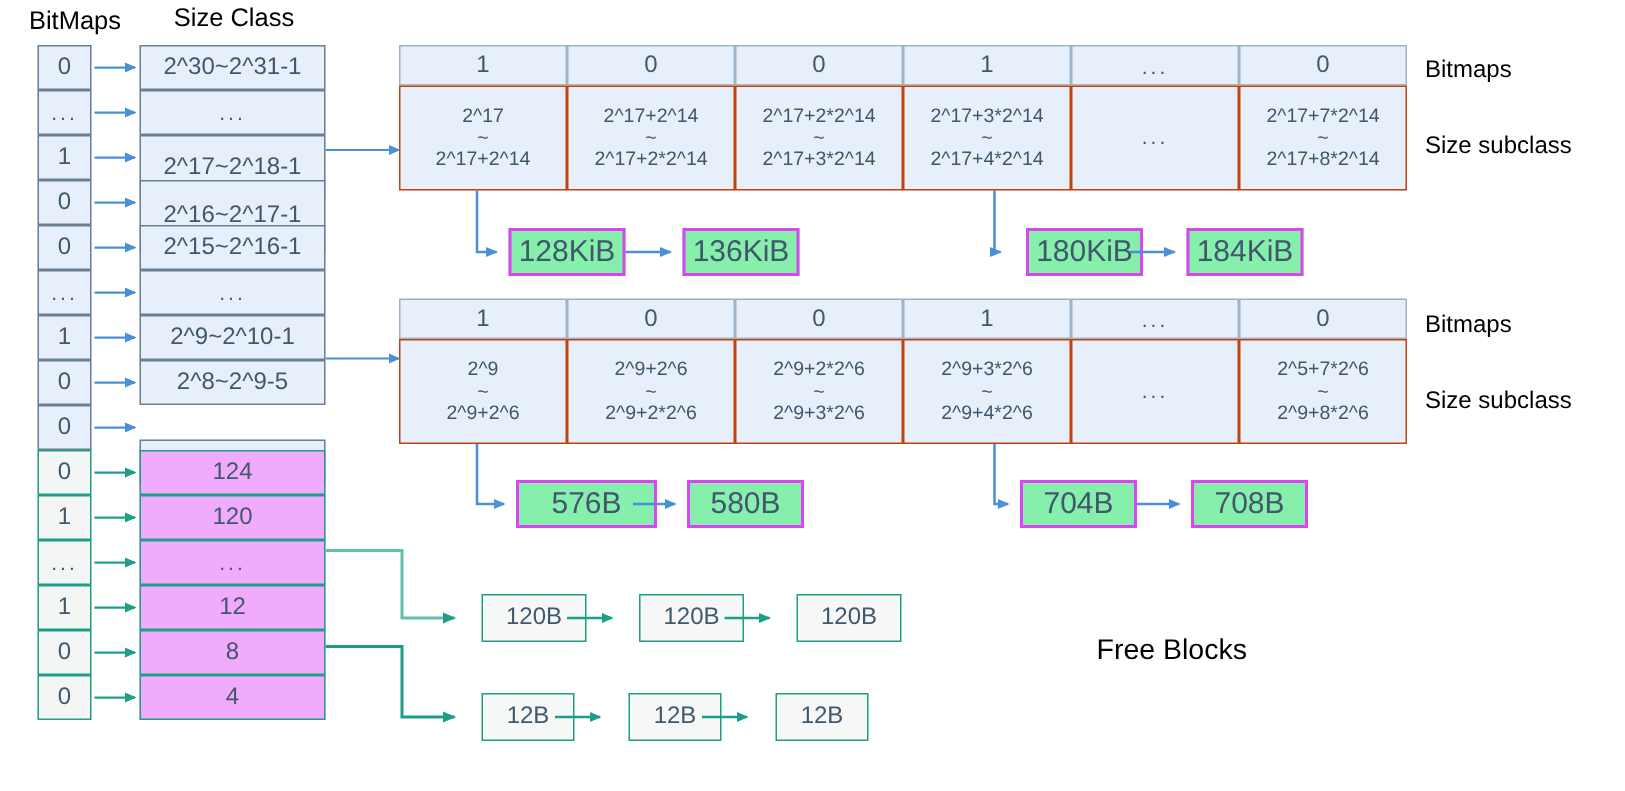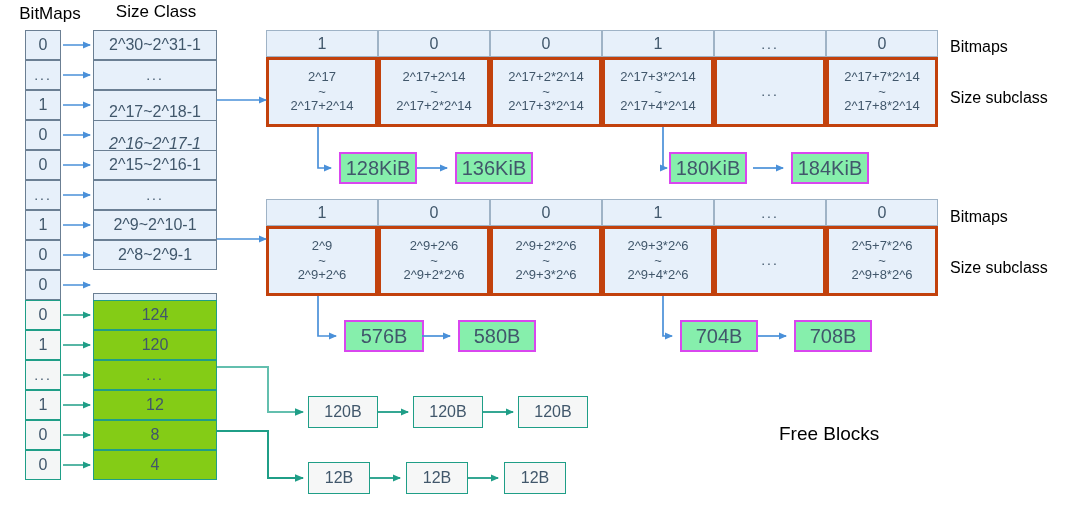--- a/index.html
+++ b/index.html
@@ -38,21 +38,21 @@
   }
   .blue-cell{
     background:#e7f0fa;
     border:1px solid #6b7f93;
   }
   .blue-cell-soft{
     background:#e7f0fa;
     border:1px solid #9fb3c6;
   }
   .green-cell{
-    background:#84cc16;
+    background:#f0abfc;
     border:1px solid #1f9e87;
   }
   .bitmap-cell{
     background:#e7f0fa;
     border:1px solid #6b7f93;
     font-size:16px;
   }
   .bitmap-cell-green{
     background:#f4f6f6;
     border:1px solid #1f9e87;
@@ -64,27 +64,28 @@
     background:#86efac;
     border:2px solid #d946ef;
     font-size:20px;
     color:#41576b;
   }
   .node-green{
     background:#f6f7f7;
     border:1.6px solid #1f9e87;
     font-size:16px;
     color:#41576b;
+    margin-left:13px;
   }
 
   
   .subcell{
     box-sizing:border-box;
     background:#e7f0fa;
-    border:3px solid #c2410c;
+    border:1px solid #c2410c;
     display:flex;
     flex-direction:column;
     align-items:center;
     justify-content:center;
     font-size:13px;
     line-height:1.12;
     color:#41576b;
     white-space:nowrap;
   }
   .subcell .tilde{letter-spacing:0;}
@@ -117,29 +118,29 @@
   <div class="abs hdr" style="left:96px;top:2px;width:120px;">Size Class</div>
 
   <div id="left-col">
       <div class="abs cell bitmap-cell" style="left: 25px; top: 30px; width: 36px; height: 30px;">0</div>
       <div class="abs cell blue-cell" style="left: 93px; top: 30px; width: 124px; height: 30px;">2^30~2^31-1</div>
       <div class="abs cell bitmap-cell dots" style="left: 25px; top: 60px; width: 36px; height: 30px;">...</div>
       <div class="abs cell blue-cell dots" style="left: 93px; top: 60px; width: 124px; height: 30px;">...</div>
       <div class="abs cell bitmap-cell" style="left: 25px; top: 90px; width: 36px; height: 30px;">1</div>
       <div class="abs cell blue-cell" style="left: 93px; top: 90px; width: 124px; height: 44px;">2^17~2^18-1</div>
       <div class="abs cell bitmap-cell" style="left: 25px; top: 120px; width: 36px; height: 30px;">0</div>
-      <div class="abs cell blue-cell" style="left: 93px; top: 120px; width: 124px; height: 48px; font-style: italic;">2^16~2^17-1</div>
+      <div class="abs cell blue-cell" style="left: 93px; top: 120px; width: 124px; height: 48px;">2^16~2^17-1</div>
       <div class="abs cell bitmap-cell" style="left: 25px; top: 150px; width: 36px; height: 30px;">0</div>
       <div class="abs cell blue-cell" style="left: 93px; top: 150px; width: 124px; height: 30px;">2^15~2^16-1</div>
       <div class="abs cell bitmap-cell dots" style="left: 25px; top: 180px; width: 36px; height: 30px;">...</div>
       <div class="abs cell blue-cell dots" style="left: 93px; top: 180px; width: 124px; height: 30px;">...</div>
       <div class="abs cell bitmap-cell" style="left: 25px; top: 210px; width: 36px; height: 30px;">1</div>
       <div class="abs cell blue-cell" style="left: 93px; top: 210px; width: 124px; height: 30px;">2^9~2^10-1</div>
       <div class="abs cell bitmap-cell" style="left: 25px; top: 240px; width: 36px; height: 30px;">0</div>
-      <div class="abs cell blue-cell" style="left: 93px; top: 240px; width: 124px; height: 30px;">2^8~2^9-1</div>
+      <div class="abs cell blue-cell" style="left: 93px; top: 240px; width: 124px; height: 30px;">2^8~2^9-5</div>
       <div class="abs cell bitmap-cell" style="left: 25px; top: 270px; width: 36px; height: 30px;">0</div>
       <div class="abs cell blue-cell" style="left: 93px; top: 270px; width: 124px; height: 30px; margin-top: 23px;">2^7~2^8-1</div>
       <div class="abs cell bitmap-cell-green" style="left: 25px; top: 300px; width: 36px; height: 30px;">0</div>
       <div class="abs cell green-cell" style="left: 93px; top: 300px; width: 124px; height: 30px;">124</div>
       <div class="abs cell bitmap-cell-green" style="left: 25px; top: 330px; width: 36px; height: 30px;">1</div>
       <div class="abs cell green-cell" style="left: 93px; top: 330px; width: 124px; height: 30px;">120</div>
       <div class="abs cell bitmap-cell-green dots" style="left: 25px; top: 360px; width: 36px; height: 30px;">...</div>
       <div class="abs cell green-cell dots" style="left: 93px; top: 360px; width: 124px; height: 30px;">...</div>
       <div class="abs cell bitmap-cell-green" style="left: 25px; top: 390px; width: 36px; height: 30px;">1</div>
       <div class="abs cell green-cell" style="left: 93px; top: 390px; width: 124px; height: 30px;">12</div>
@@ -223,35 +224,35 @@
         <div class="tilde">~</div>
         <div>2^9+8*2^6</div>
       </div>
     </div>
   <div class="abs side-label" style="left:950px;top:208px;">Bitmaps</div>
   <div class="abs side-label" style="left:950px;top:259px;">Size subclass</div>
 
   <div id="nodes">
       <div class="abs cell node-blue" style="left: 339px; top: 152px; width: 78px; height: 32px;">128KiB</div>
       <div class="abs cell node-blue" style="left: 455px; top: 152px; width: 78px; height: 32px;">136KiB</div>
-      <div class="abs cell node-blue" style="left: 669px; top: 152px; width: 78px; height: 32px;">180KiB</div>
+      <div class="abs cell node-blue" style="left: 684px; top: 152px; width: 78px; height: 32px;">180KiB</div>
       <div class="abs cell node-blue" style="left: 791px; top: 152px; width: 78px; height: 32px;">184KiB</div>
-      <div class="abs cell node-blue" style="left: 344px; top: 320px; width: 80px; height: 32px;">576B</div>
+      <div class="abs cell node-blue" style="left: 344px; top: 320px; width: 94px; height: 32px;">576B</div>
       <div class="abs cell node-blue" style="left: 458px; top: 320px; width: 78px; height: 32px;">580B</div>
       <div class="abs cell node-blue" style="left: 680px; top: 320px; width: 78px; height: 32px;">704B</div>
       <div class="abs cell node-blue" style="left: 794px; top: 320px; width: 78px; height: 32px;">708B</div>
       <div class="abs cell node-green" style="left: 308px; top: 396px; width: 70px; height: 32px;">120B</div>
       <div class="abs cell node-green" style="left: 413px; top: 396px; width: 70px; height: 32px;">120B</div>
       <div class="abs cell node-green" style="left: 518px; top: 396px; width: 70px; height: 32px;">120B</div>
       <div class="abs cell node-green" style="left: 308px; top: 462px; width: 62px; height: 32px;">12B</div>
       <div class="abs cell node-green" style="left: 406px; top: 462px; width: 62px; height: 32px;">12B</div>
       <div class="abs cell node-green" style="left: 504px; top: 462px; width: 62px; height: 32px;">12B</div>
     </div>
 
-  <div class="abs free-label" style="left:731px;top:423px;margin-left:48px;">Free Blocks</div>
+  <div class="abs free-label" style="left:731px;top:423px;">Free Blocks</div>
 
   <svg class="overlay" viewBox="0 0 1083 527">
     <defs>
       <marker id="ahB" markerWidth="8" markerHeight="8" refX="7" refY="4" orient="auto" markerUnits="userSpaceOnUse">
         <path d="M0,0.6 L8,4 L0,7.4 z" fill="#4a90d9"></path>
       </marker>
       <marker id="ahG" markerWidth="8" markerHeight="8" refX="7" refY="4" orient="auto" markerUnits="userSpaceOnUse">
         <path d="M0,0.6 L8,4 L0,7.4 z" fill="#1f9e87"></path>
       </marker>
       <marker id="ahGL" markerWidth="9" markerHeight="9" refX="8" refY="4.5" orient="auto" markerUnits="userSpaceOnUse">

